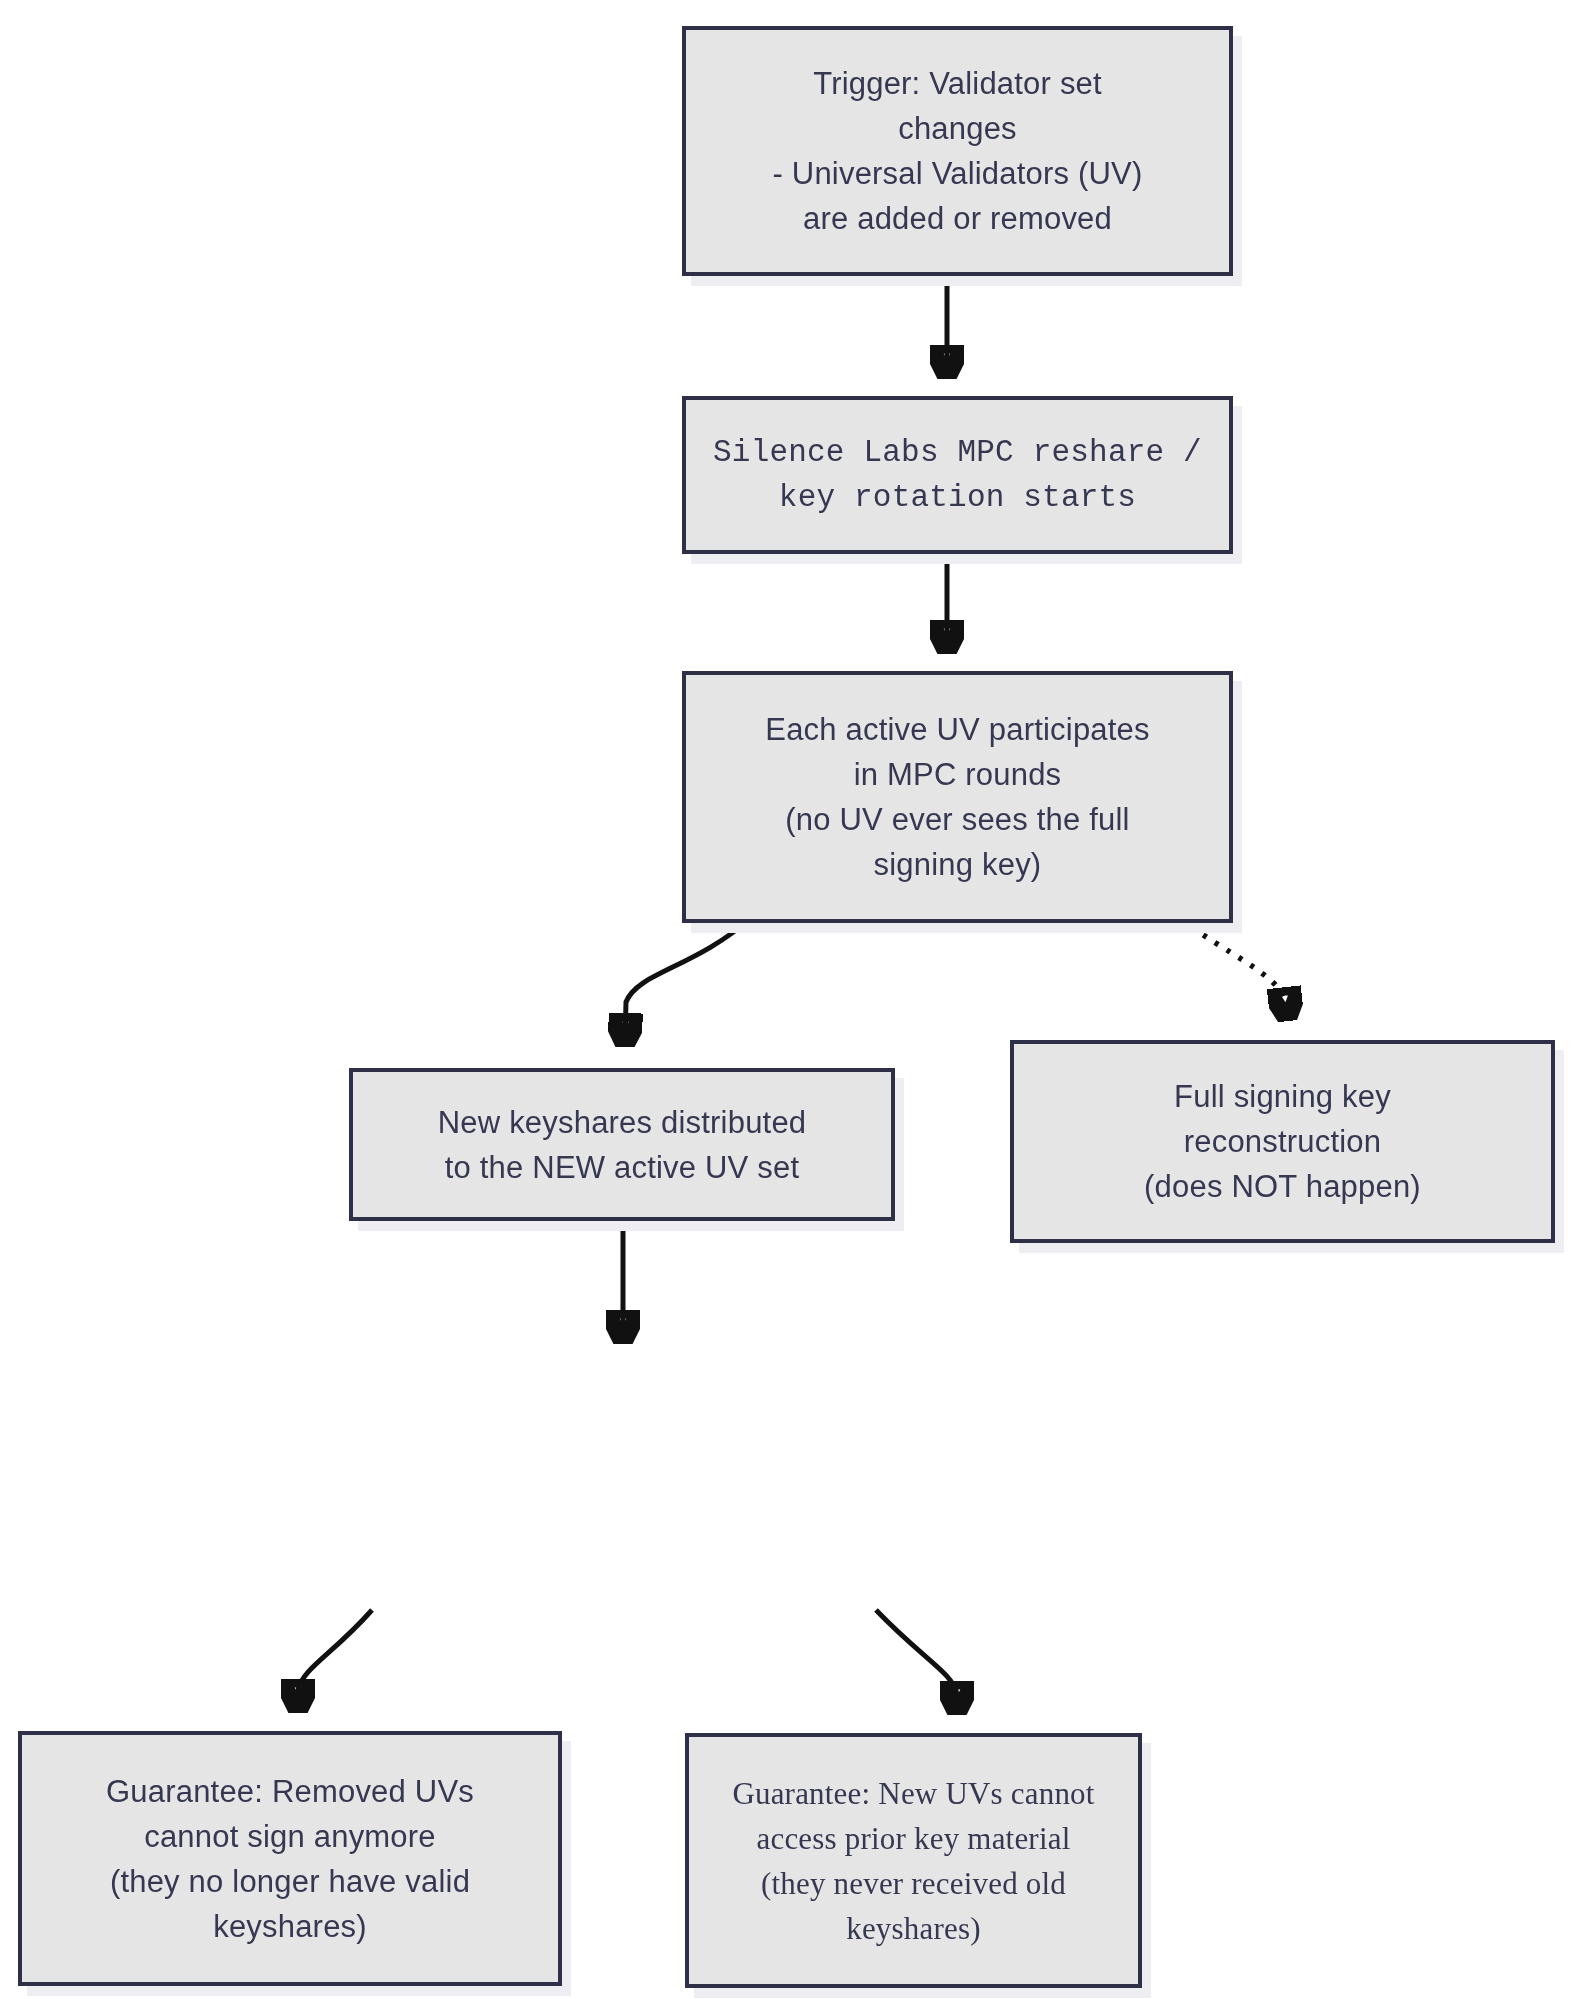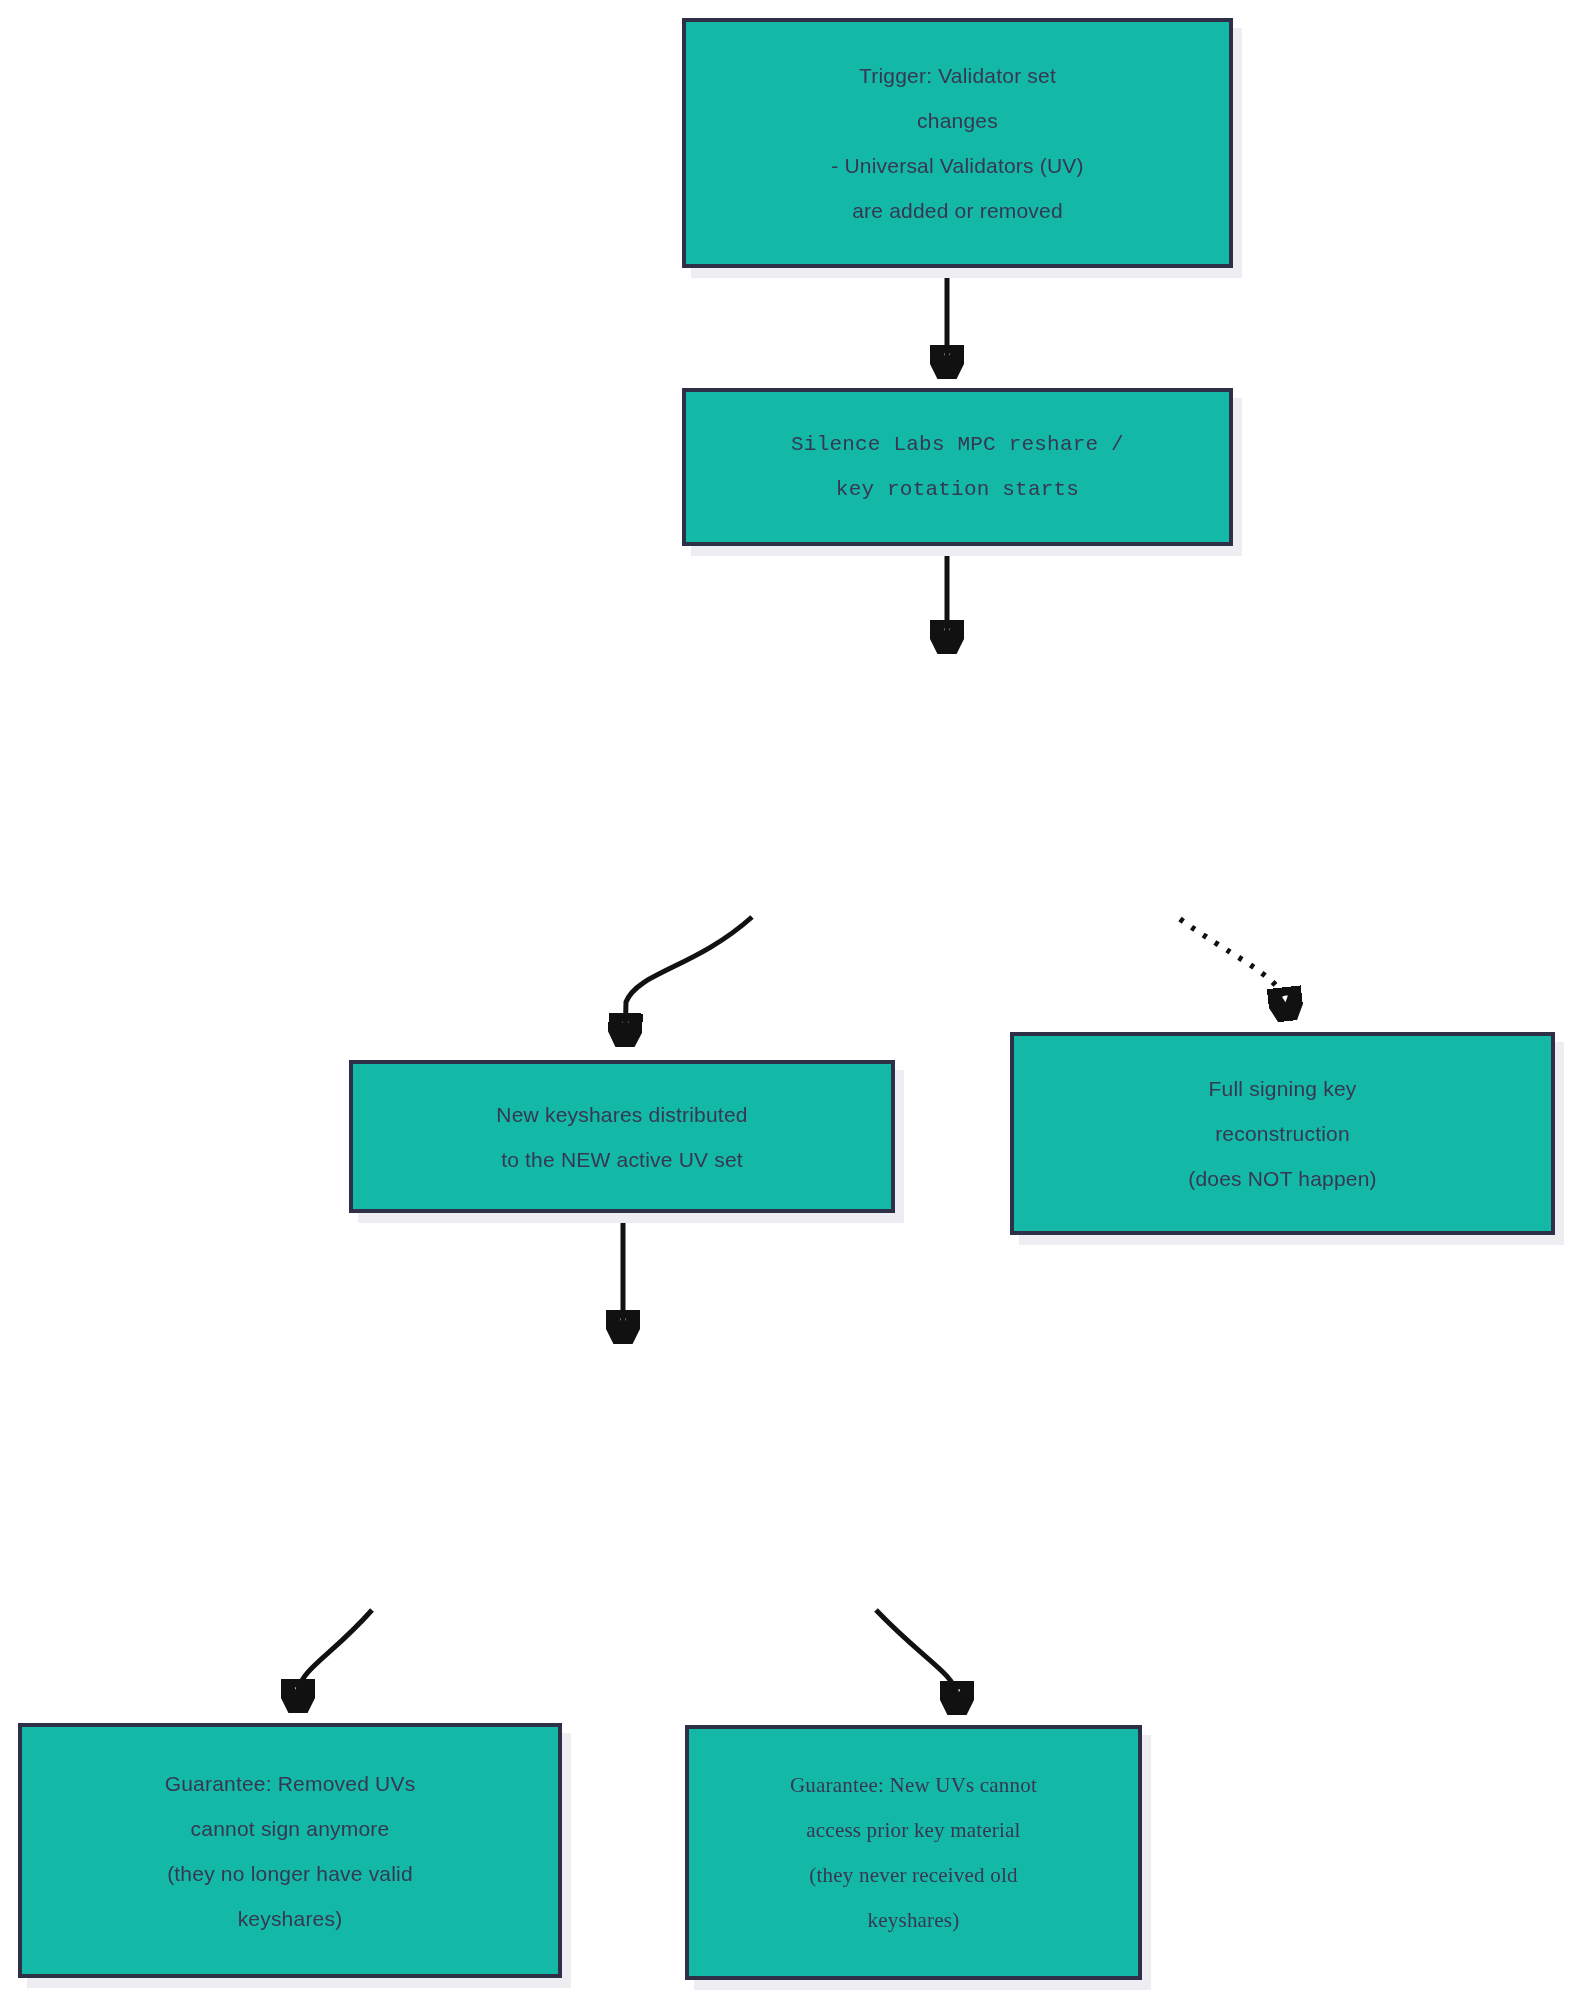--- a/index.html
+++ b/index.html
@@ -7,29 +7,30 @@
     position:relative;
     width:1577px;height:1999px;
     background:#ffffff;
     font-family:"Liberation Sans", sans-serif;
     overflow:hidden;
   }
   .node{
     position:absolute;
     box-sizing:border-box;
     border:4px solid #2e3048;
-    background:#14b8a6;
+    background:#e5e5e5;
     box-shadow:9px 10px 0 #ededf2;
     display:flex;align-items:center;justify-content:center;
     text-align:center;
     color:#363852;
-    font-size:21px;
+    font-size:31px;
     line-height:45px;
     white-space:pre-line;
     letter-spacing:0.2px;
+    margin-top:8px;
   }
   #node-trigger            {left:682px;  top:18px;   width:551px; height:250px;}
   #node-reshare            {left:682px;  top:388px;  width:551px; height:158px;font-family:Liberation Mono, monospace;}
   #node-mpc-rounds         {left:682px;  top:663px;  width:551px; height:252px;}
   #node-new-keyshares      {left:349px;  top:1060px; width:546px; height:153px;}
   #node-reconstruction     {left:1010px; top:1032px; width:545px; height:203px;}
   #node-result             {left:350px;  top:1353px; width:543px; height:255px;}
   #node-guarantee-removed  {left:18px;   top:1723px; width:544px; height:255px;}
   #node-guarantee-new      {left:685px;  top:1725px; width:457px; height:255px;font-family:Liberation Serif, serif;}
   svg.edges{position:absolute;left:0;top:0;width:1577px;height:1999px;pointer-events:none;}
@@ -57,20 +58,24 @@
   </svg>
 
   <div class="node" id="node-trigger">Trigger: Validator set
 changes
 - Universal Validators (UV)
 are added or removed</div>
 
   <div class="node" id="node-reshare">Silence Labs MPC reshare /
 key rotation starts</div>
 
+  <div class="node" id="node-mpc-rounds">Each active UV participates
+in MPC rounds
+(no UV ever sees the full
+signing key)</div>
 
   <div class="node" id="node-reconstruction">Full signing key
 reconstruction
 (does NOT happen)</div>
 
   <div class="node" id="node-new-keyshares">New keyshares distributed
 to the NEW active UV set</div>
 
 
   <div class="node" id="node-guarantee-removed">Guarantee: Removed UVs

